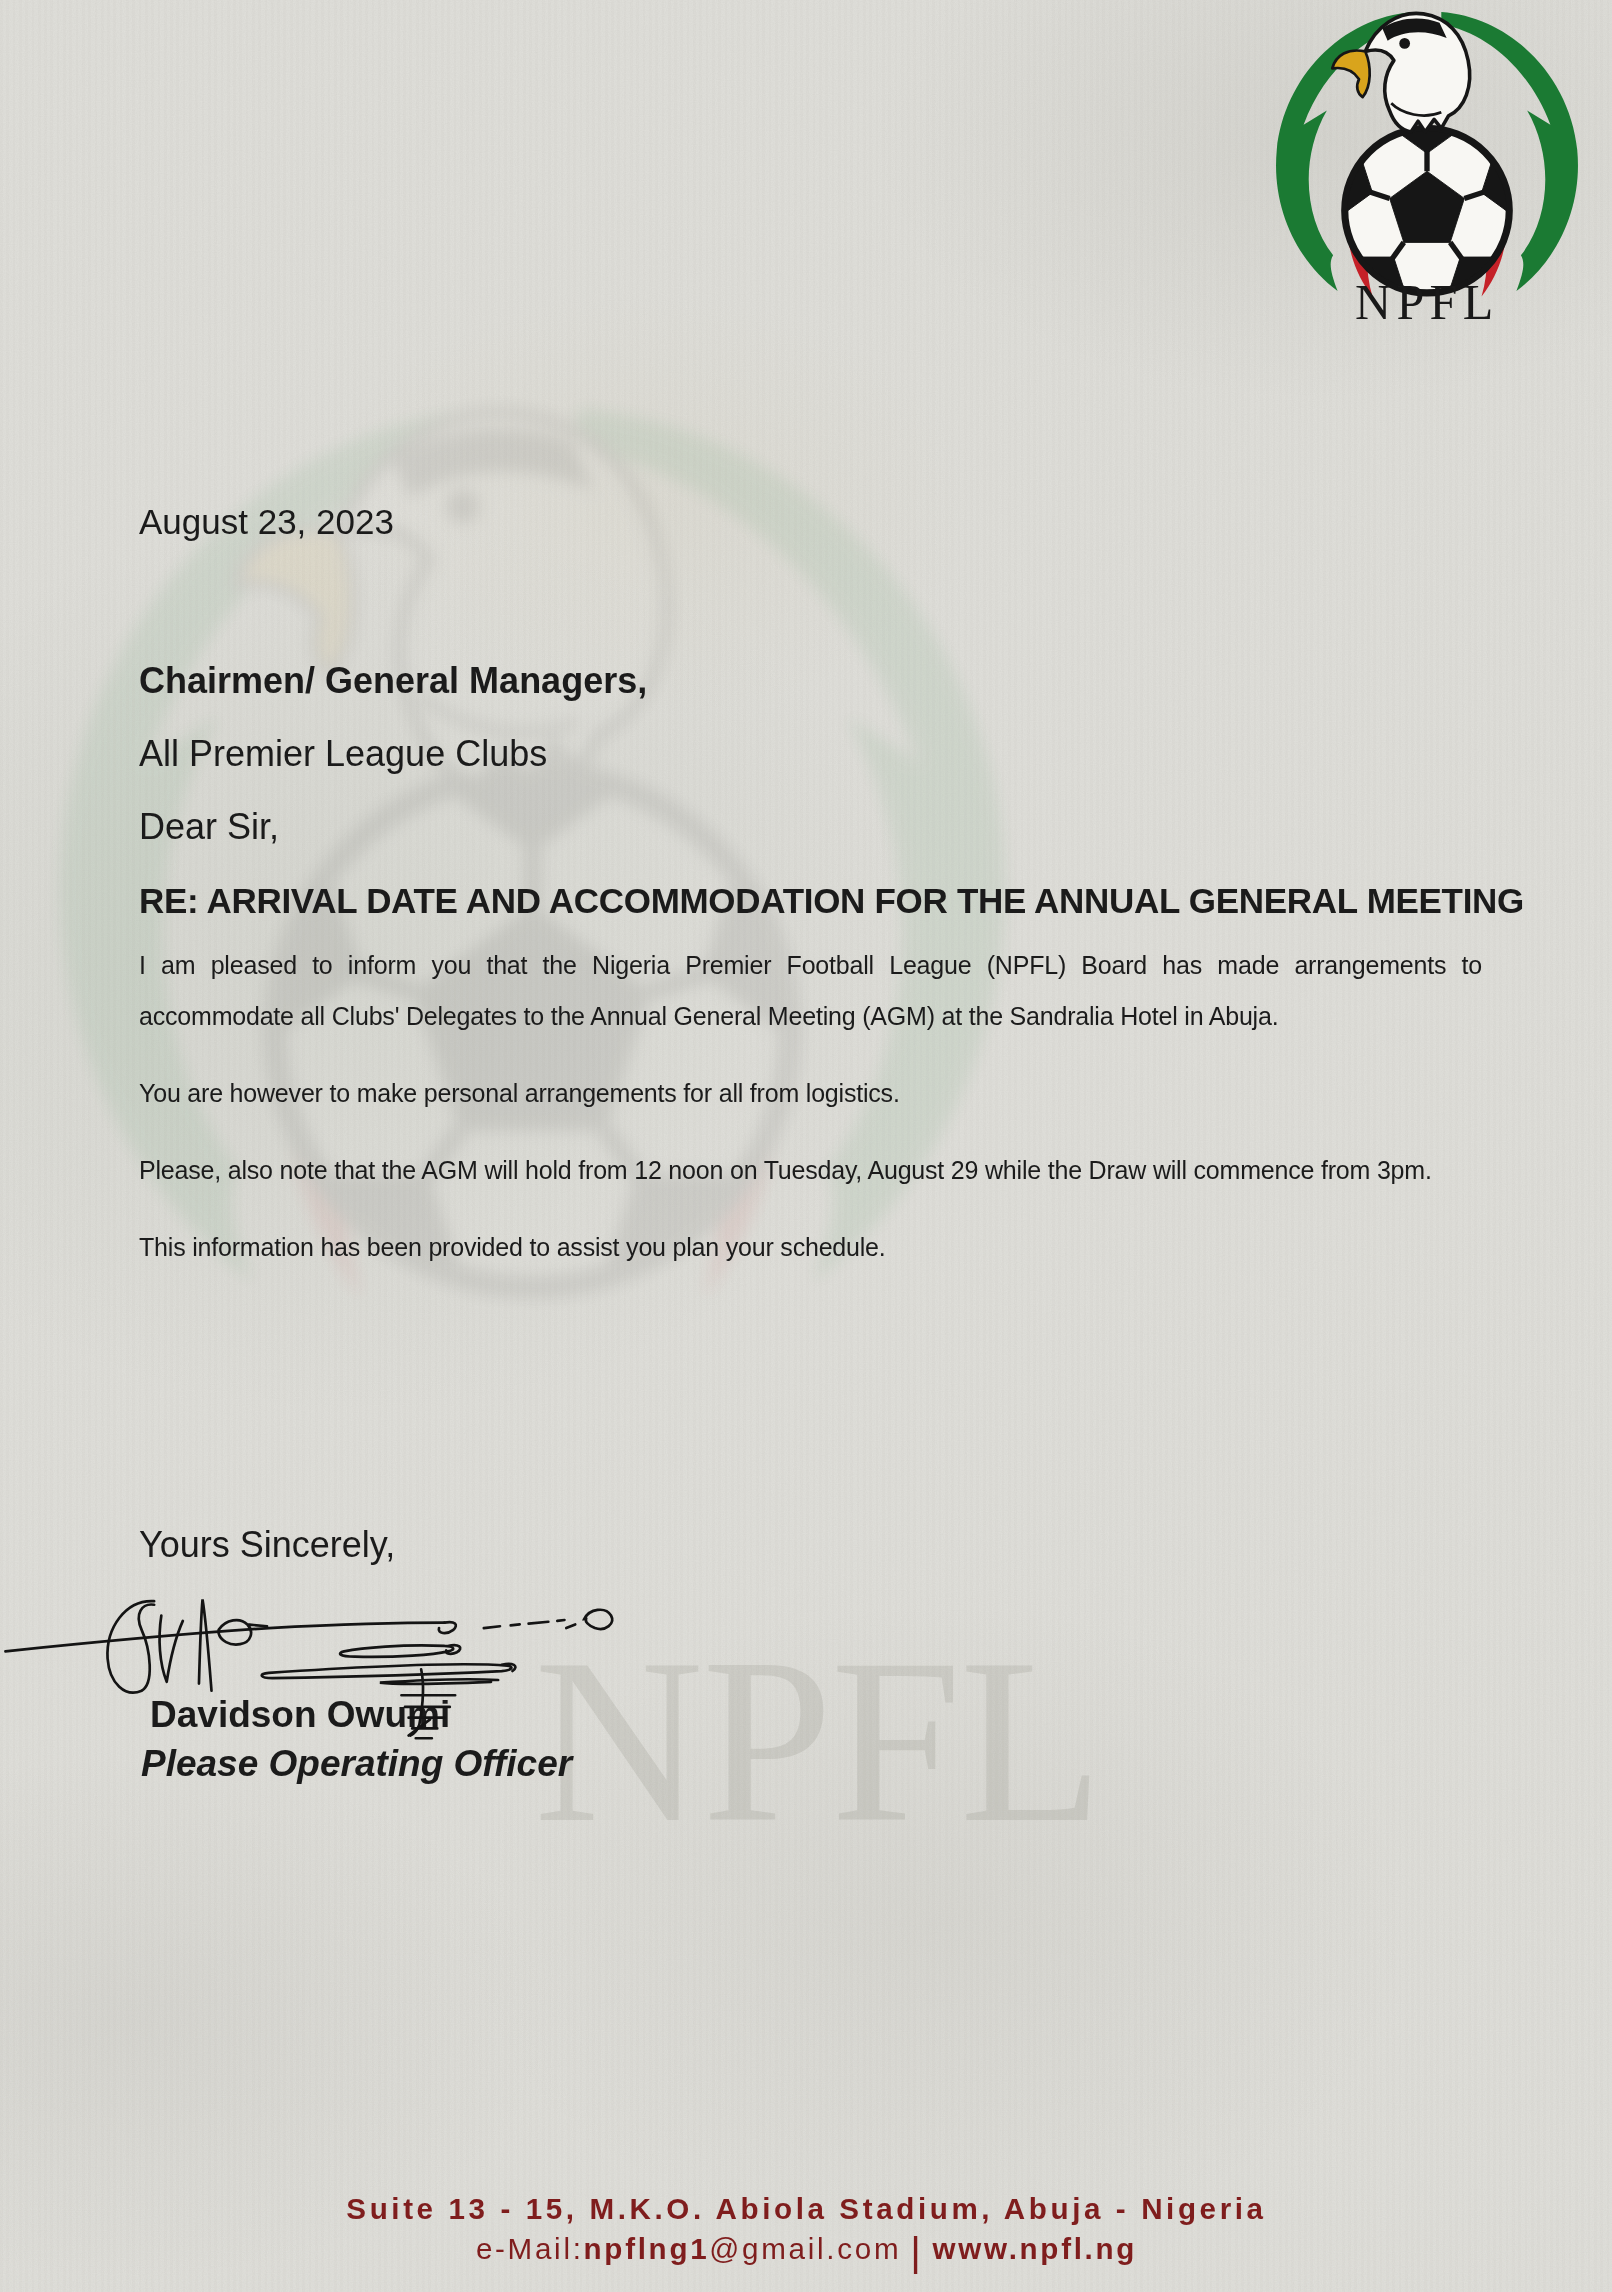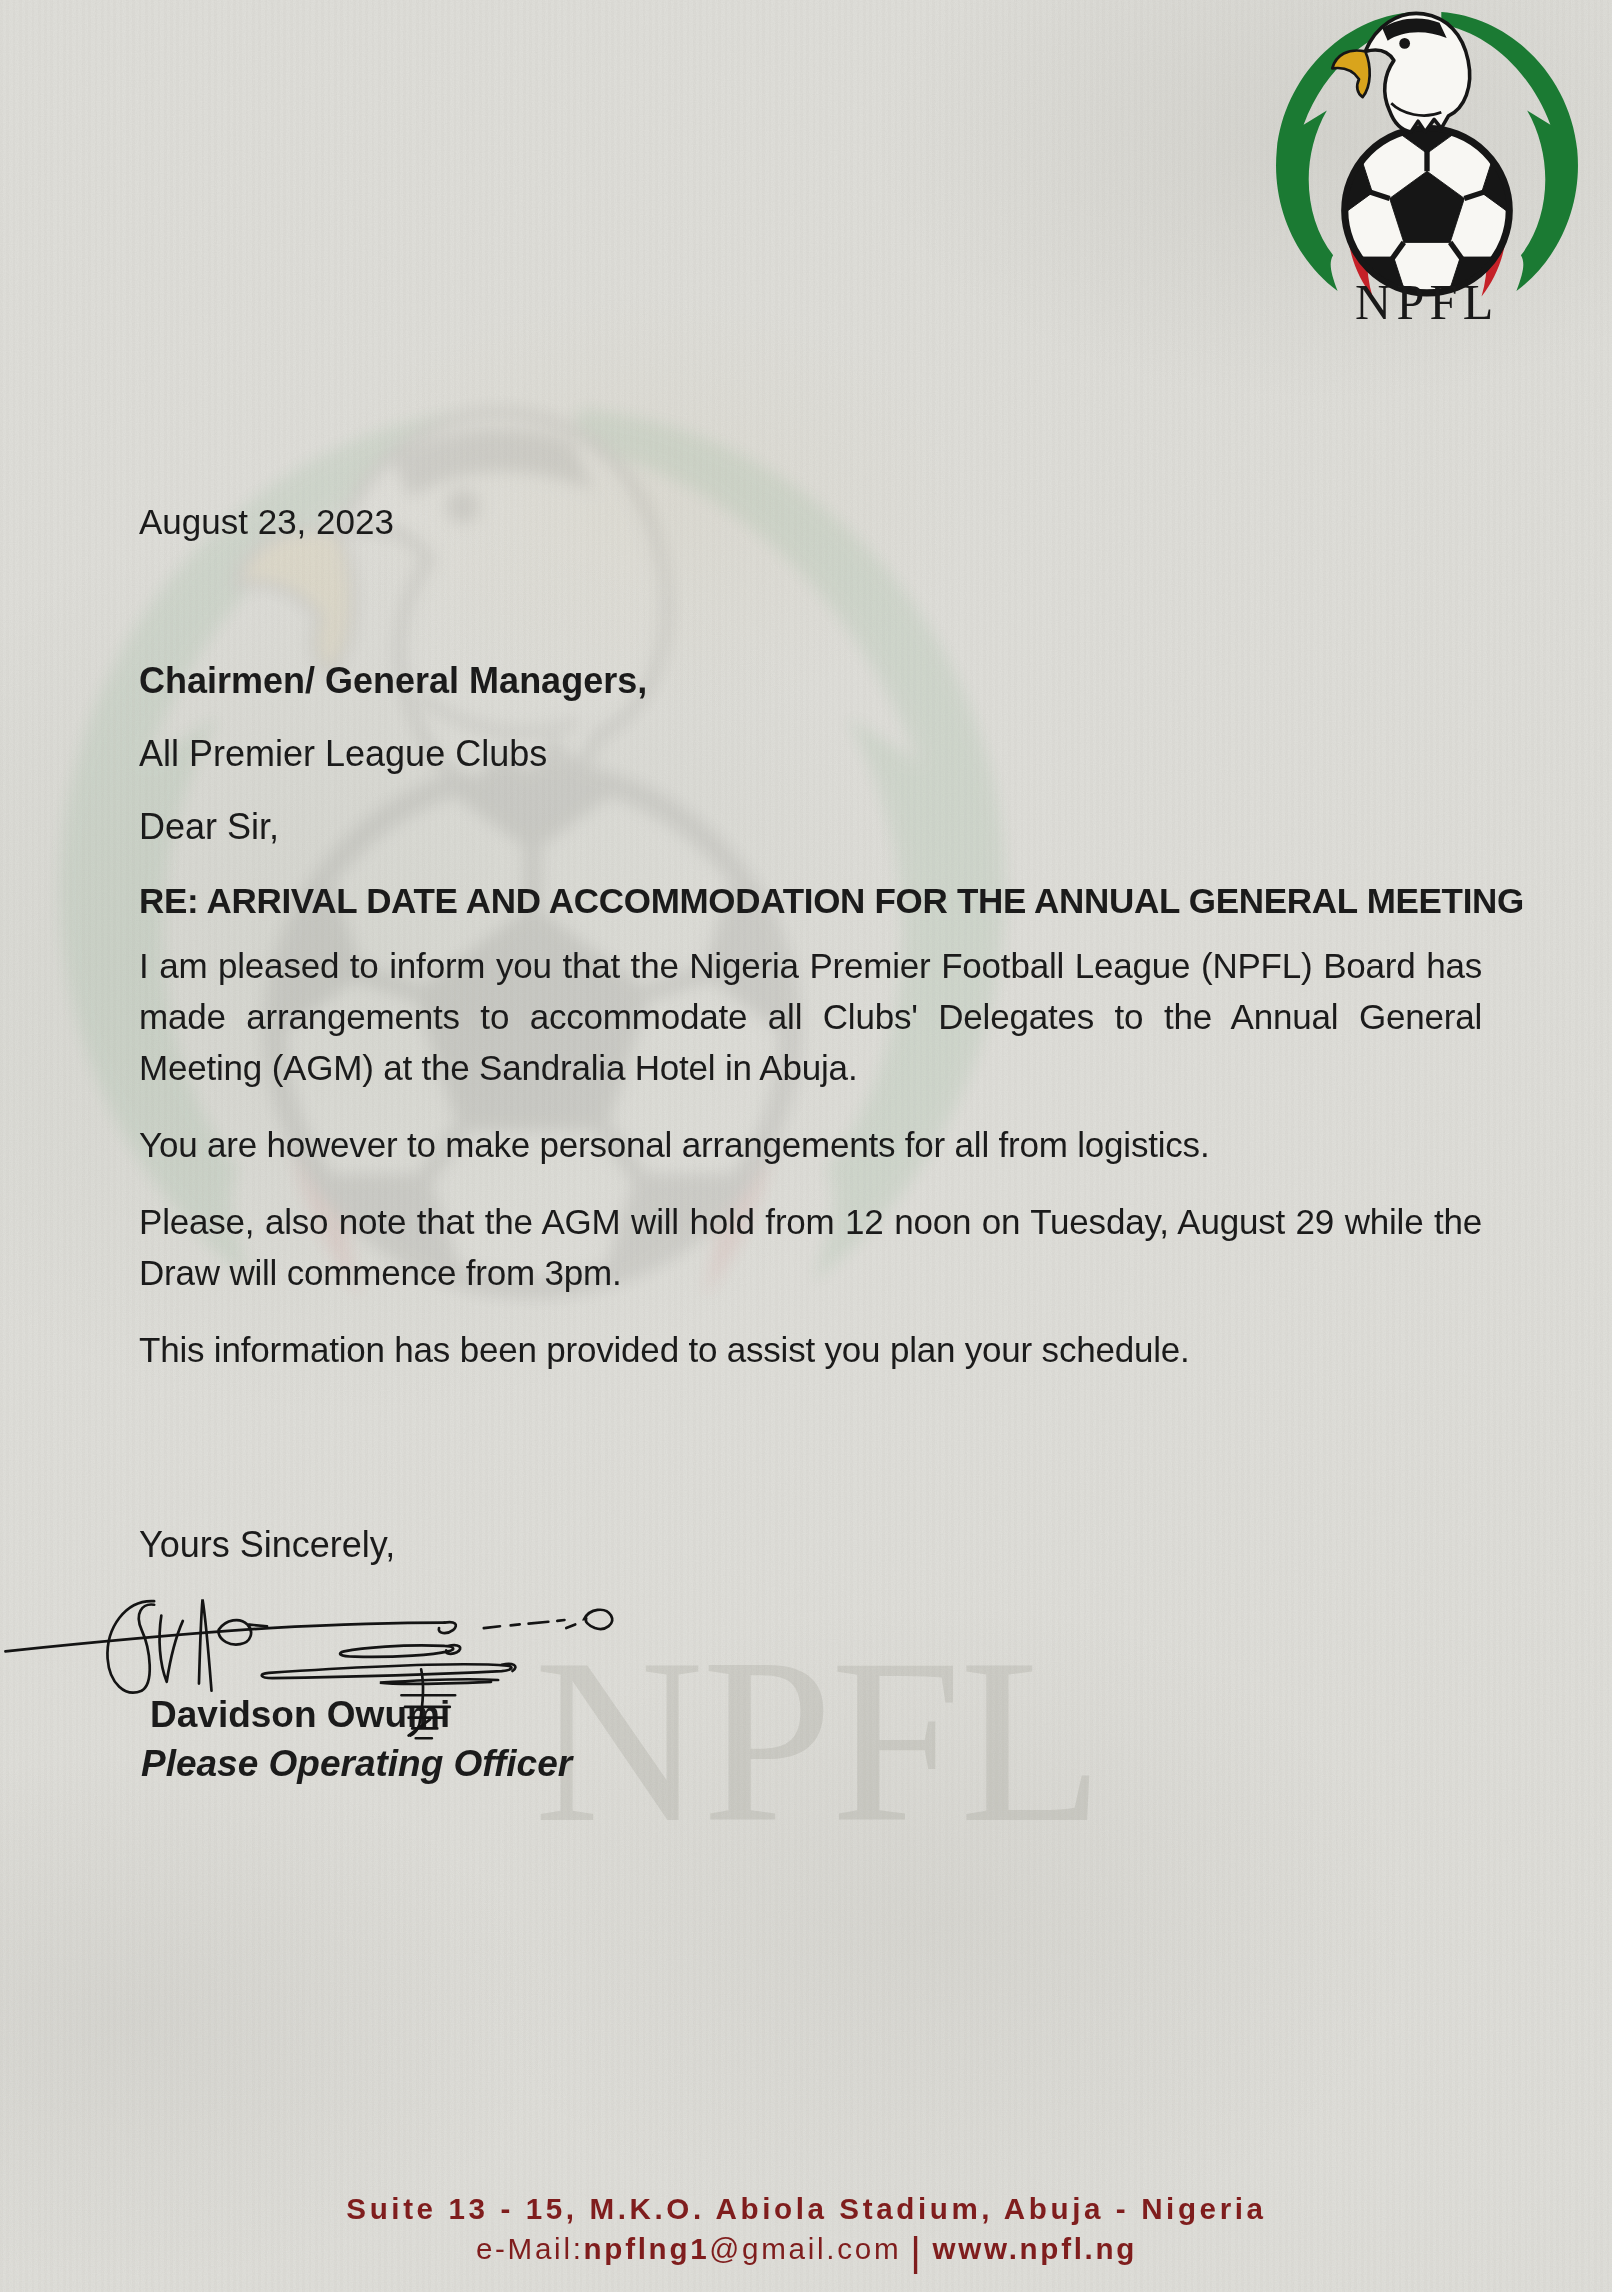--- a/index.html
+++ b/index.html
@@ -41,21 +41,21 @@
     position:absolute;top:281px;left:0;width:100%;text-align:center;
     font-family:"Liberation Serif",serif;font-size:50px;letter-spacing:5.4px;
     color:#191919;line-height:1;
   }
   .abs{position:absolute;z-index:4;}
   .date{left:139px;top:502px;font-size:35px;}
   .recipient1{left:139px;top:660px;font-size:36px;font-weight:bold;}
   .recipient2{left:139px;top:733px;font-size:36px;}
   .salutation{left:139px;top:806px;font-size:36px;}
   .subject{left:139px;top:881px;font-size:35px;font-weight:bold;letter-spacing:-0.3px;}
-  .body-block{left:139px;top:940px;width:1343px;font-size:35px;line-height:51px;}
+  .body-block{left:139px;top:940px;width:1343px;font-size:25px;line-height:51px;}
   .body-block p{margin:0 0 26px 0;text-align:justify;letter-spacing:-0.2px;}
   .closing{left:139px;top:1524px;font-size:36px;}
   .signature{left:0;top:1594px;width:681px;height:215px;z-index:5;}
   .signer-name{left:150px;top:1694px;font-size:37px;font-weight:bold;}
   .signer-title{left:141px;top:1743px;font-size:37px;font-weight:bold;font-style:italic;}
   .footer{left:0;top:2191px;width:100%;text-align:center;color:#7f1d1d;z-index:4;}
   .footer .f-line1{font-size:29.6px;font-weight:bold;letter-spacing:3.6px;line-height:36px;}
   .footer .f-line2{font-size:29.6px;letter-spacing:2.7px;line-height:36px;margin-top:3.6px;font-weight:500;}
   .footer .bold{font-weight:bold;}
   .footer .bar{display:inline-block;font-size:41px;font-weight:400;vertical-align:-7.2px;margin:0 9px;line-height:0;}

